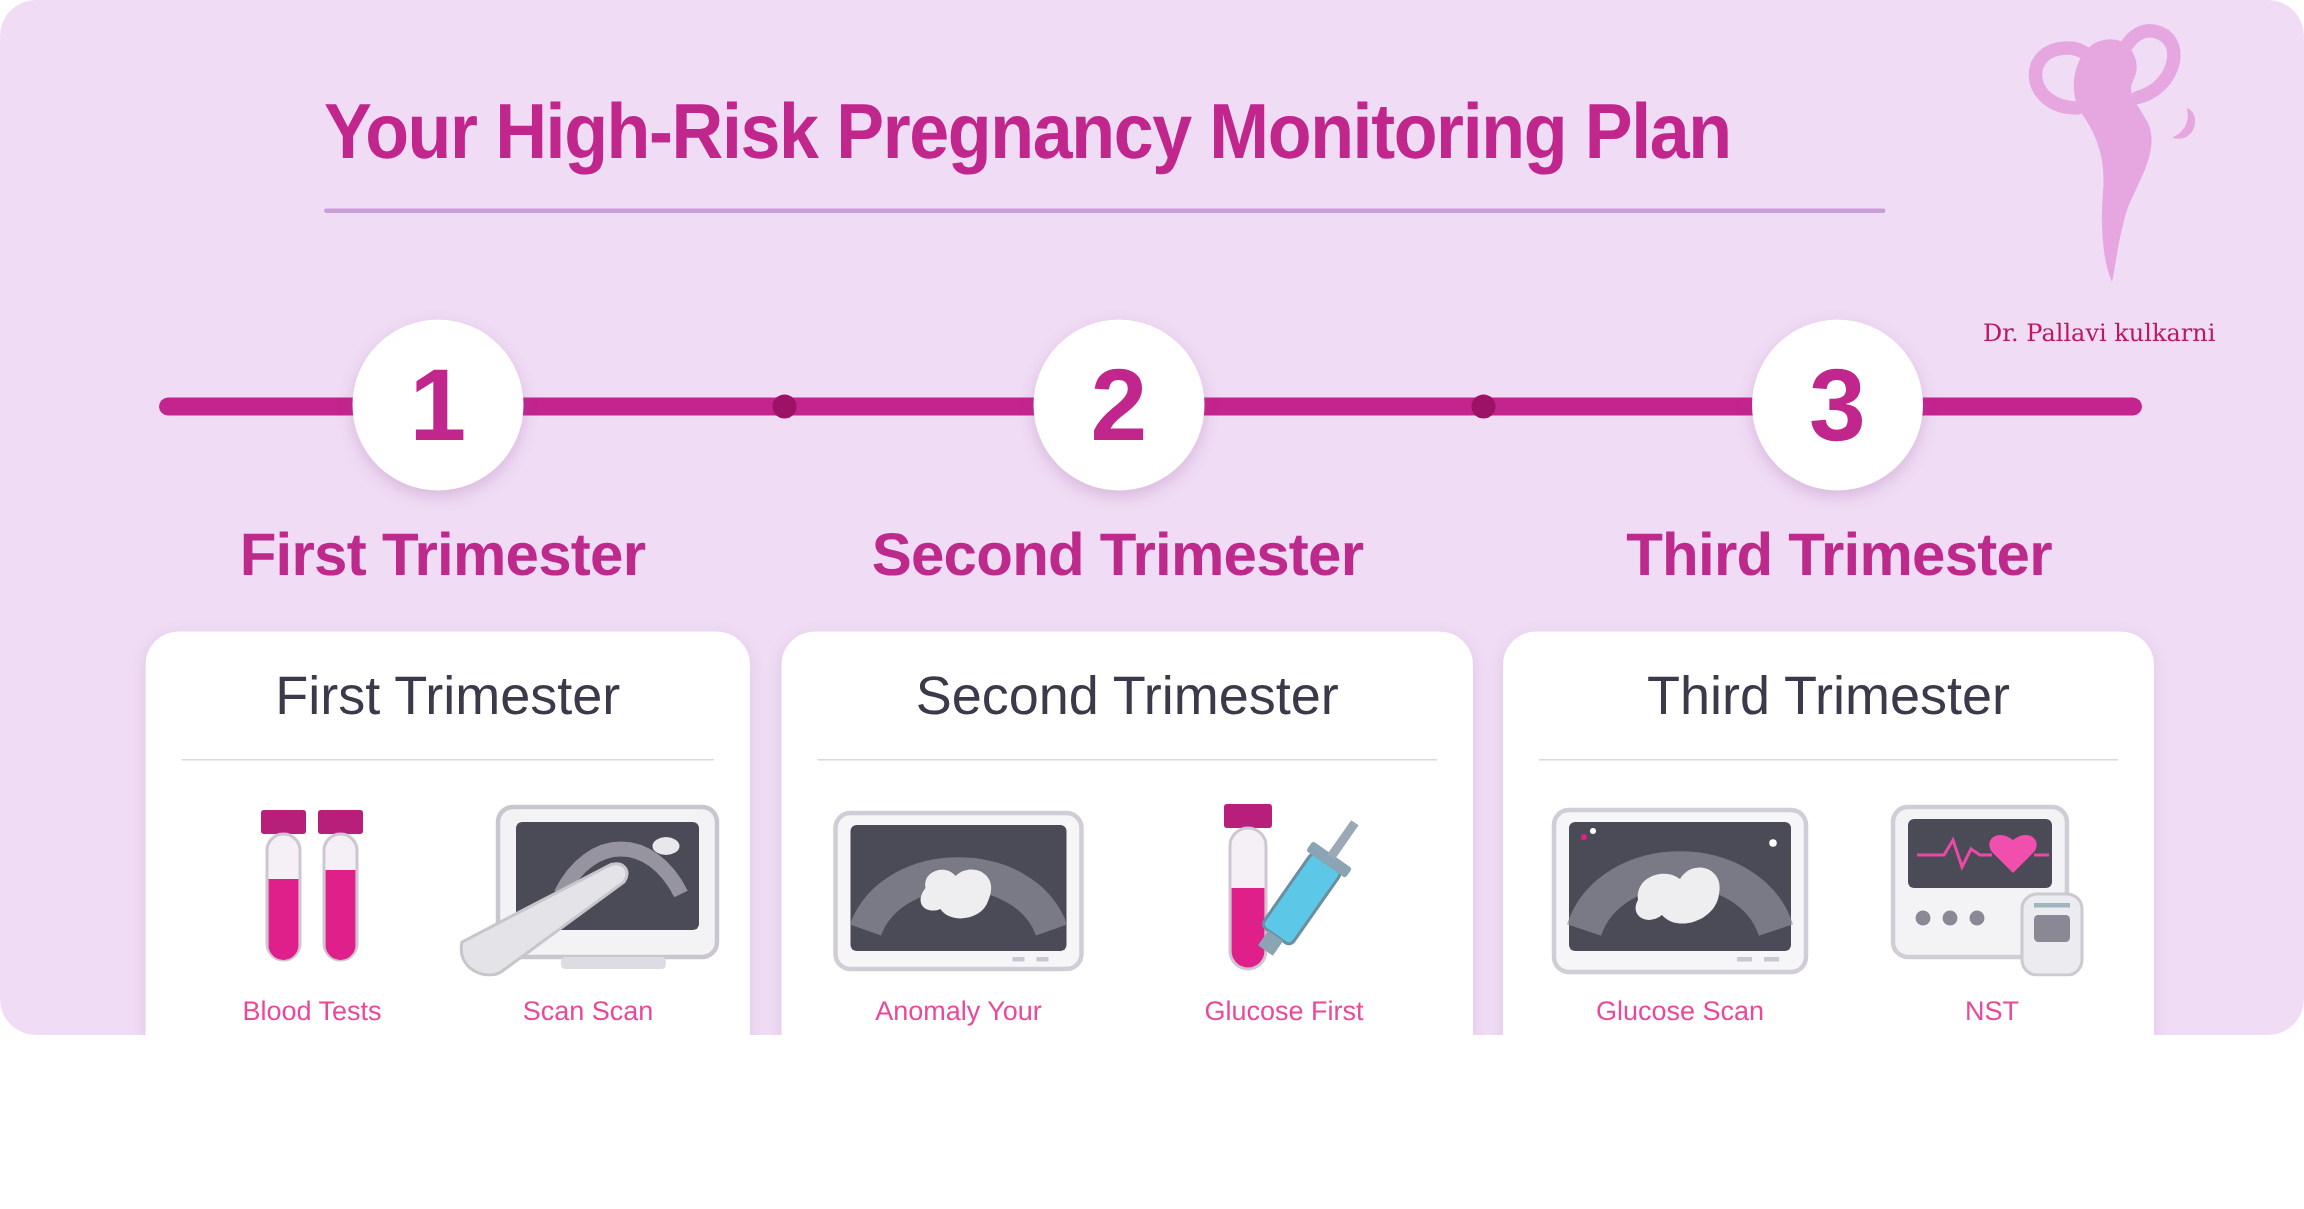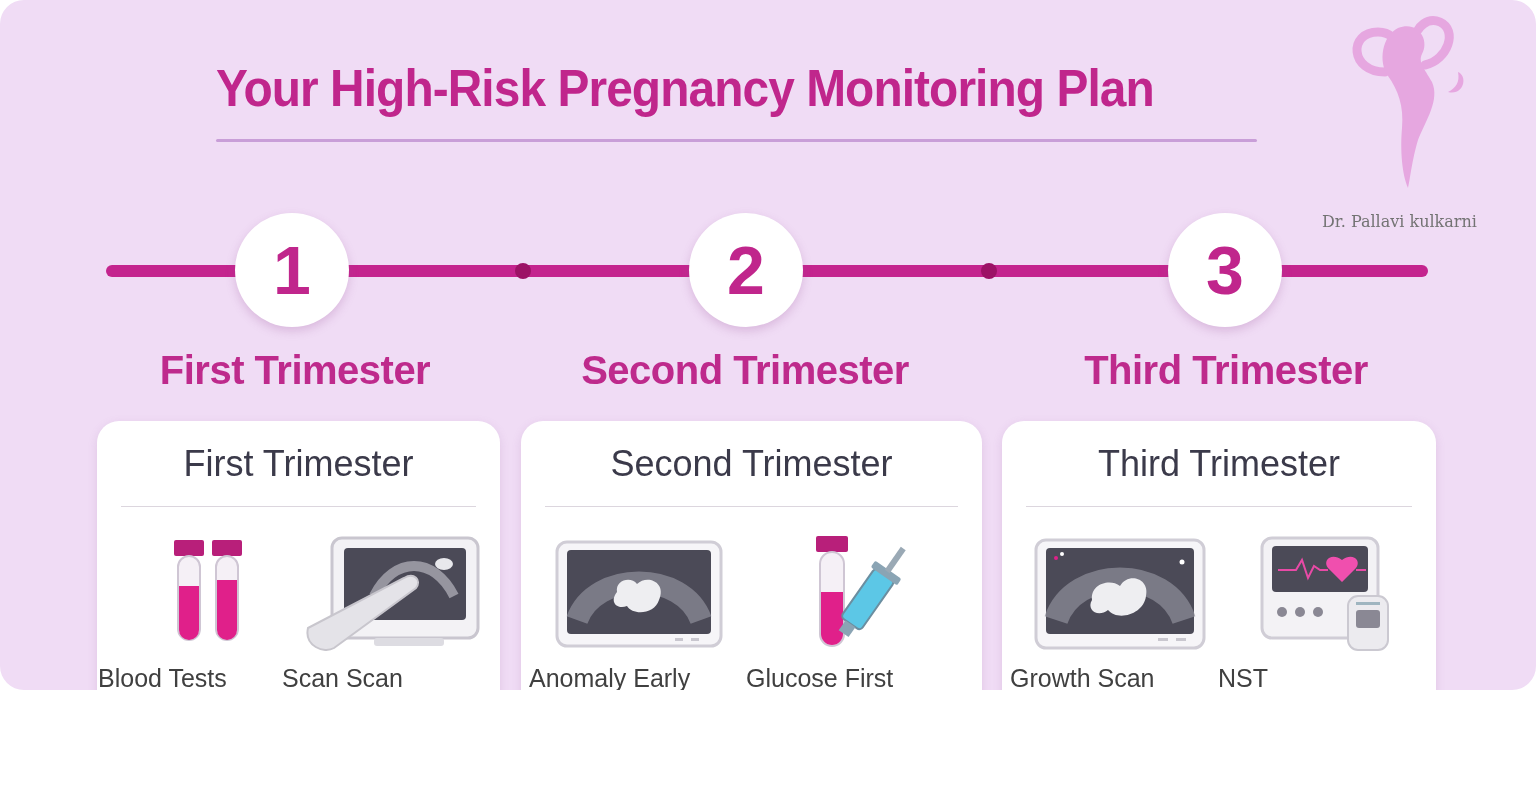--- a/index.html
+++ b/index.html
@@ -1,31 +1,31 @@
 <!DOCTYPE html>
 <html><head>
 <meta charset="utf-8">
 <style>
   html,body{margin:0;padding:0;}
   body{width:1536px;height:806px;background:#ffffff;font-family:"Liberation Sans","DejaVu Sans",sans-serif;overflow:hidden;}
   .canvas{position:absolute;left:0;top:0;width:1536px;height:690px;background:#f0dcf5;border-radius:24px;overflow:hidden;}
   .title{position:absolute;left:216px;top:58px;width:1040px;font-size:52px;font-weight:bold;color:#c0268c;letter-spacing:-1px;font-family:"Liberation Sans Narrow","Liberation Sans",sans-serif;transform:scaleX(0.92);transform-origin:left;}
   .title-rule{position:absolute;left:216px;top:139px;width:1041px;height:3px;background:#c99ed8;border-radius:2px;}
   .logo{position:absolute;left:1340px;top:10px;width:140px;height:180px;}
-  .author{position:absolute;left:1322px;top:212px;font-family:"DejaVu Serif",serif;font-size:16px;color:#737373;}
+  .author{position:absolute;left:1322px;top:212px;font-family:"DejaVu Serif",serif;font-size:16px;color:#be185d;}
   .timeline{position:absolute;left:106px;top:265px;width:1322px;height:12px;background:#c4248e;border-radius:6px;}
   .dot{position:absolute;top:263px;width:16px;height:16px;border-radius:50%;background:#9c1266;}
   .step{position:absolute;top:213px;width:114px;height:114px;border-radius:50%;background:#fff;box-shadow:0 4px 10px rgba(150,80,150,0.25);display:flex;align-items:center;justify-content:center;font-size:68px;font-weight:bold;color:#c0268c;}
   .phase-label{position:absolute;top:348px;width:360px;text-align:center;font-size:40px;font-weight:bold;color:#be2a8c;letter-spacing:-0.5px;}
   .card{position:absolute;top:421px;height:310px;background:#fff;border-radius:22px;box-shadow:0 3px 10px rgba(150,100,160,0.18);}
   .card-title{position:absolute;left:0;right:0;top:22px;text-align:center;font-size:36px;color:#3b3a4a;}
   .card-rule{position:absolute;left:24px;right:24px;top:85px;height:1px;background:#dcd6de;}
   .item{position:absolute;top:110px;width:180px;}
   .item .ico{position:absolute;left:0;right:0;top:0;height:125px;display:flex;align-items:center;justify-content:center;}
-  .item .lbl{position:absolute;left:-20px;right:-20px;top:133px;text-align:left;font-size:25px;color:#404040;}
+  .item .lbl{position:absolute;left:-20px;right:-20px;top:133px;text-align:center;font-size:18px;color:#ec4899;}
 </style>
 </head>
 <body>
 
 <div class="canvas">
 
   <div class="title">Your High-Risk Pregnancy Monitoring Plan</div>
   <div class="title-rule"></div>
 
   <svg class="logo" viewBox="0 0 140 180">
@@ -90,21 +90,21 @@
       <div class="ico">
         <svg width="168" height="108" viewBox="0 0 168 108">
           <rect x="2" y="2" width="164" height="104" rx="10" fill="#f6f5f8" stroke="#d0cdd6" stroke-width="3"></rect>
           <rect x="12" y="10" width="144" height="84" rx="4" fill="#4b4a57"></rect>
           <path d="M22 80 C40 30 128 30 146 80" fill="none" stroke="#8f8e9a" stroke-width="22" opacity="0.7"></path>
           <path d="M62 52 C60 40 76 36 82 44 C92 34 112 42 104 60 C100 74 78 76 72 66 C62 70 54 62 62 52 Z" fill="#eeeef1"></path>
           <rect x="120" y="98" width="8" height="3" fill="#c9c7cf"></rect>
           <rect x="136" y="98" width="8" height="3" fill="#c9c7cf"></rect>
         </svg>
       </div>
-      <div class="lbl">Anomaly Early</div>
+      <div class="lbl">Anomaly Your</div>
     </div>
     <div class="item" style="left:245px">
       <div class="ico">
         <svg width="100" height="120" viewBox="0 0 100 120">
           <rect x="10" y="2" width="32" height="16" rx="2" fill="#b81f7a"></rect>
           <rect x="14" y="18" width="24" height="94" rx="12" fill="#f5f0f6" stroke="#cfc6d4" stroke-width="2"></rect>
           <path d="M15 58 H37 V100 A11 11 0 0 1 15 100 Z" fill="#e0208a"></path>
           <g transform="rotate(35 64 62)">
             <rect x="52" y="36" width="24" height="60" rx="4" fill="#5cc7e6" stroke="#6b8ea0" stroke-width="2"></rect>
             <rect x="48" y="30" width="32" height="8" rx="2" fill="#8aa4b4"></rect>
@@ -127,21 +127,21 @@
           <rect x="12" y="10" width="148" height="86" rx="4" fill="#4b4a57"></rect>
           <path d="M22 82 C40 28 132 28 150 82" fill="none" stroke="#8f8e9a" stroke-width="24" opacity="0.7"></path>
           <path d="M58 62 C56 46 76 40 86 48 C94 34 116 40 112 58 C110 76 84 84 74 72 C64 80 52 72 58 62 Z" fill="#eeeef1"></path>
           <circle cx="22" cy="20" r="2" fill="#e0208a"></circle>
             <circle cx="28" cy="16" r="2" fill="#fff"></circle>
           <circle cx="148" cy="24" r="2.5" fill="#fff"></circle>
           <rect x="124" y="100" width="10" height="3" fill="#c9c7cf"></rect>
           <rect x="142" y="100" width="10" height="3" fill="#c9c7cf"></rect>
         </svg>
       </div>
-      <div class="lbl">Growth Scan</div>
+      <div class="lbl">Glucose Scan</div>
     </div>
     <div class="item" style="left:236px">
       <div class="ico">
         <svg width="140" height="115" viewBox="0 0 140 115">
           <rect x="4" y="2" width="116" height="100" rx="10" fill="#f3f2f5" stroke="#d0cdd6" stroke-width="3"></rect>
           <rect x="14" y="10" width="96" height="46" rx="4" fill="#4b4a57"></rect>
           <polyline points="20,34 38,34 44,24 50,42 56,30 62,34 70,34" fill="none" stroke="#e84aa6" stroke-width="2"></polyline>
           <path d="M84 46 L70 32 C64 24 74 16 84 24 C94 16 104 24 98 32 Z" fill="#f04fae"></path>
           <line x1="98" y1="34" x2="108" y2="34" stroke="#e84aa6" stroke-width="2"></line>
           <circle cx="24" cy="76" r="5" fill="#8a8894"></circle>

